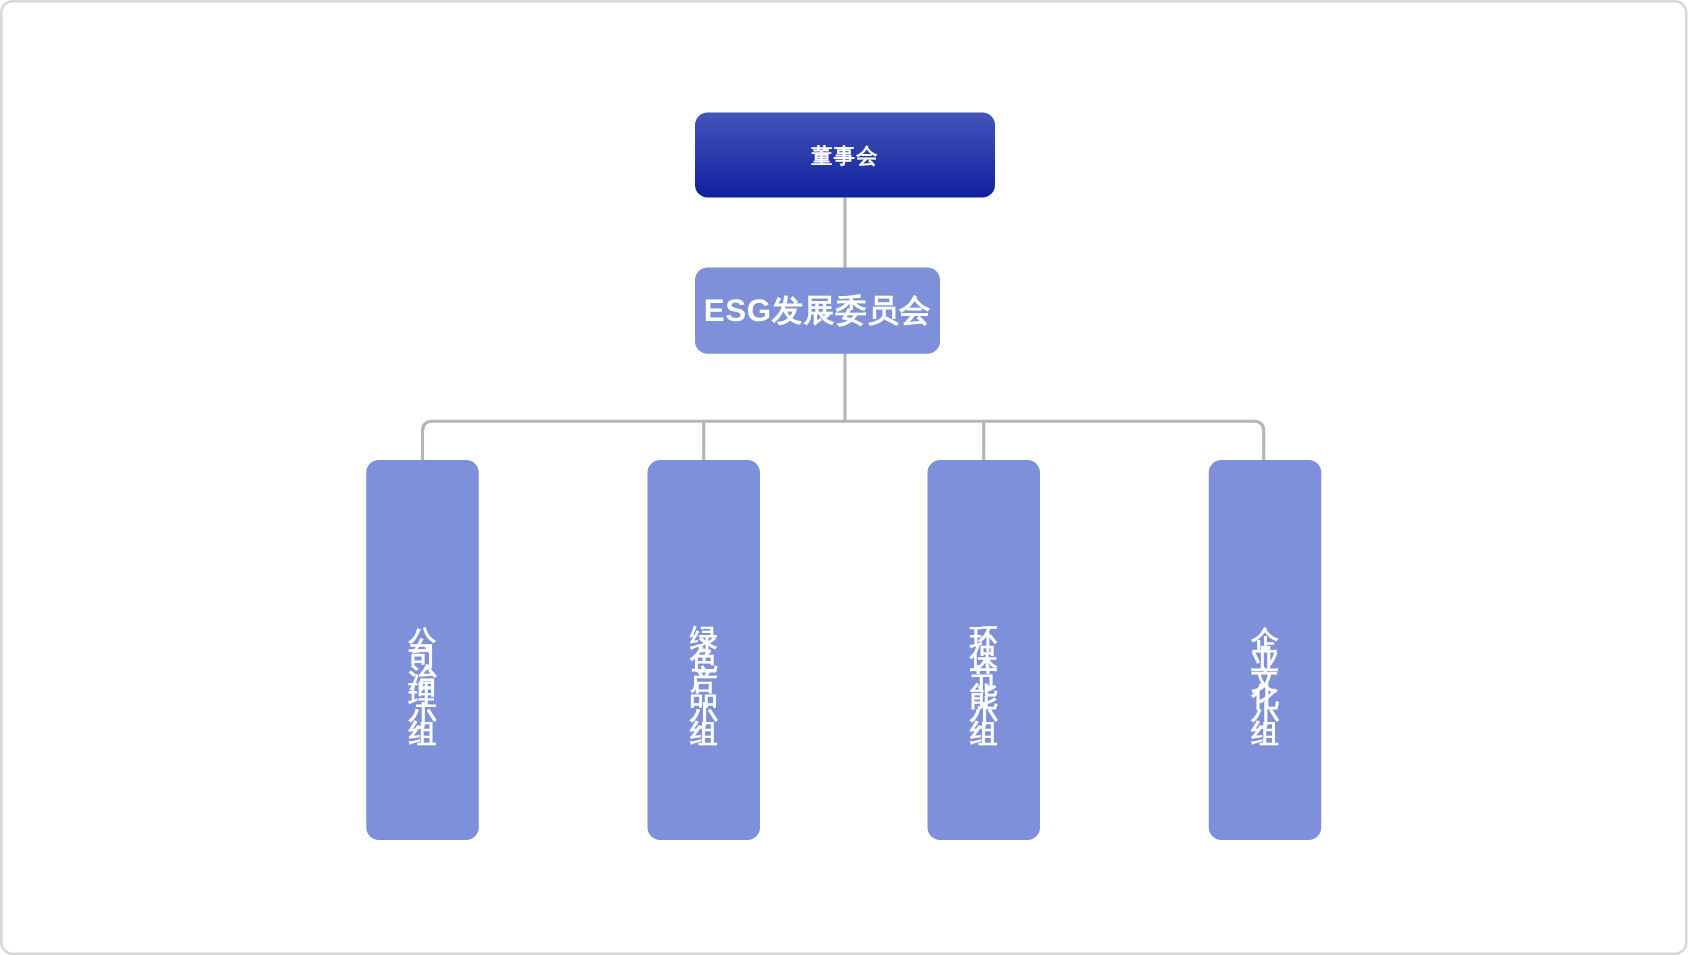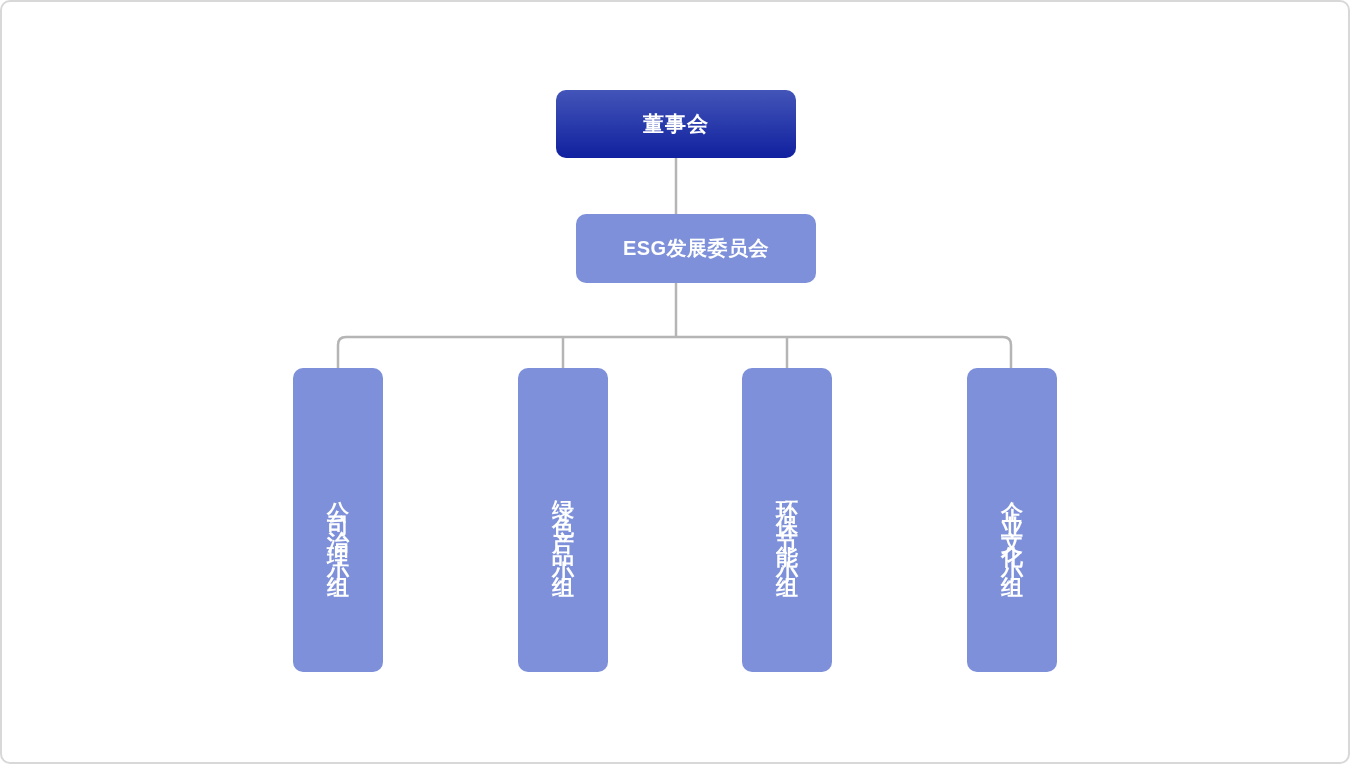--- a/index.html
+++ b/index.html
@@ -44,29 +44,29 @@
     font-weight: 700;
     box-sizing: border-box;
   }
   .node-board {
     left: 556px; top: 90px;
     width: 240px; height: 68px;
     border-radius: 10px;
     background: linear-gradient(180deg,
       var(--root_gradient_top, #4355b8) 0%,
       var(--root_gradient_bottom, #10209f) 100%);
-    font-size: 21px;
+    font-size: 17px;
     letter-spacing: 1px;
   }
   .node-committee {
-    left: 576px; top: 214px;
-    width: 240px; height: 69px;
+    left: 556px; top: 214px;
+    width: 196px; height: 69px;
     border-radius: 10px;
     background: var(--node_fill, #7d90d9);
-    font-size: 20px;
+    font-size: 25px;
     letter-spacing: 0.5px;
   }
   .node-group {
     top: 368px;
     width: 90px; height: 304px;
     border-radius: 10px;
     background: var(--node_fill, #7d90d9);
     font-size: 22px;
   }
   .node-group .vtext {

